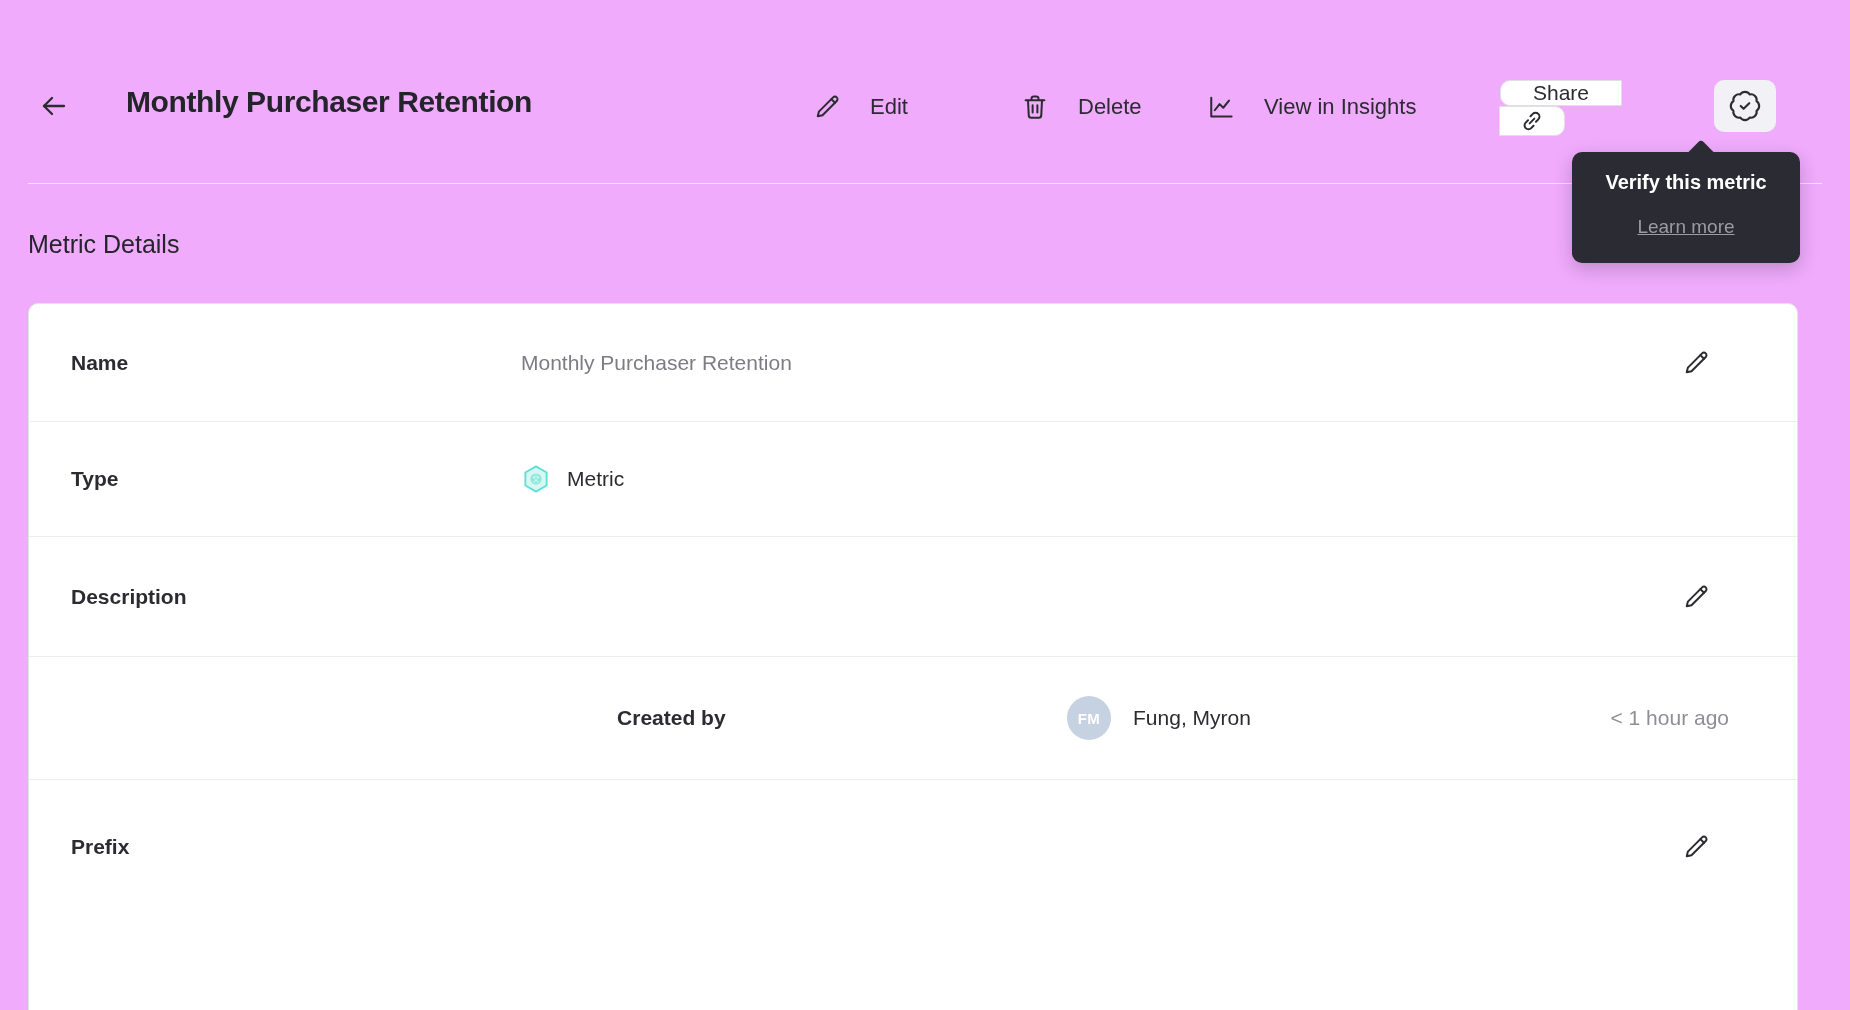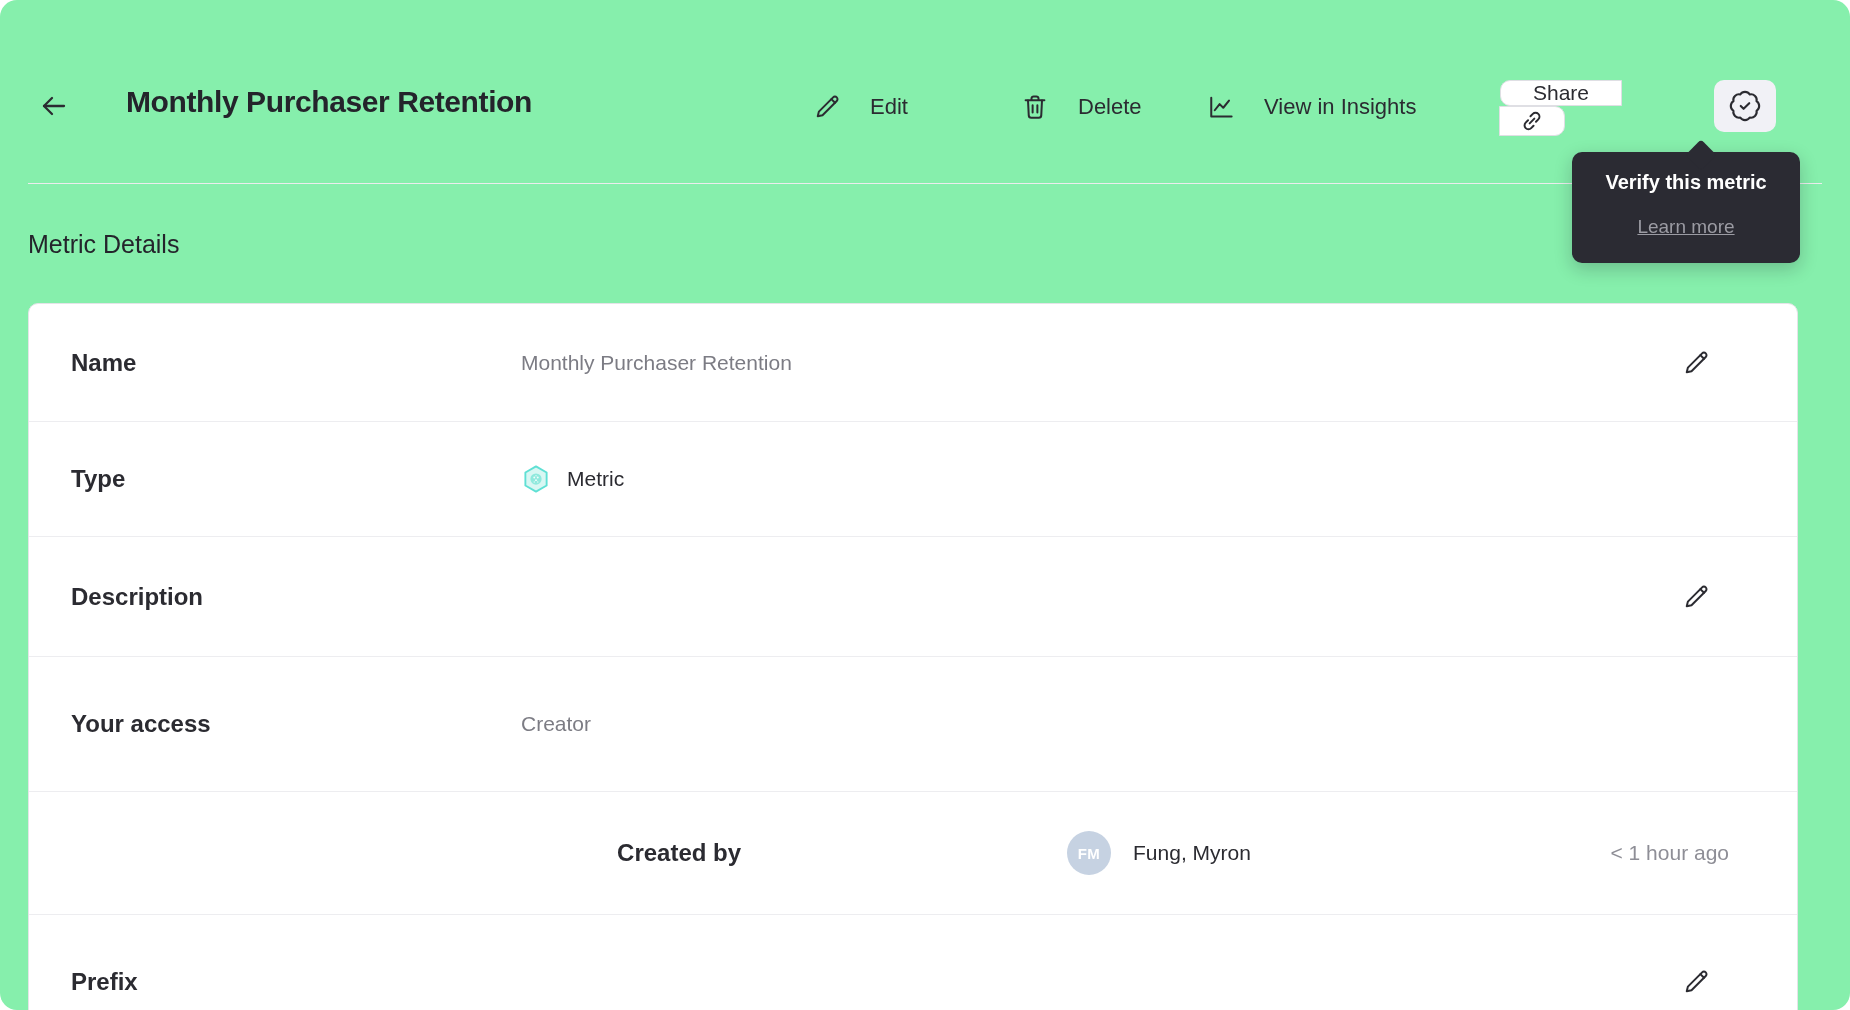--- a/index.html
+++ b/index.html
@@ -1,18 +1,18 @@
 <!DOCTYPE html>
 <html><head>
 <meta charset="utf-8">
 <style>
   * { box-sizing: border-box; margin: 0; padding: 0; }
   html, body { width: 1850px; height: 1010px; overflow: hidden; background: #ffffff; }
   body { font-family: "Liberation Sans", "DejaVu Sans", sans-serif; color: #2b2b31; }
-  .page { position: relative; width: 1850px; height: 1010px; background: #86efac; border-radius: 17px; }
+  .page { position: relative; width: 1850px; height: 1010px; background: #f0abfc; }
 
   
   .back-btn {
     position: absolute; left: 36px; top: 88px; width: 36px; height: 36px;
     background: none; border: none; cursor: pointer; color: #2b2b31;
     display: flex; align-items: center; justify-content: center;
   }
   .page-title {
     position: absolute; left: 126px; top: 85px;
     font-size: 30px; font-weight: 700; letter-spacing: -0.4px; color: #24242b;
@@ -81,21 +81,21 @@
   }
   .row { position: relative; display: flex; align-items: center; padding-left: 42px; }
   .row + .row { border-top: 1px solid #ededf0; }
   .row-name        { height: 117px; }
   .row-type        { height: 115px; }
   .row-description { height: 120px; }
   .row-access      { height: 135px; }
   .row-created     { height: 123px; justify-content: center; }
   .row-prefix      { height: 134px; }
 
-  .row-label { width: 450px; flex: 0 0 450px; font-size: 24px; font-weight: 600; color: #2b2b31; }
+  .row-label { width: 450px; flex: 0 0 450px; font-size: 21px; font-weight: 600; color: #2b2b31; }
   .row-value { display: flex; align-items: center; font-size: 21px; }
   .val-gray { color: #7c7c84; }
   .val-dark { color: #2b2b31; }
 
   .type-icon { margin-right: 16px; display: inline-flex; }
   .avatar {
     width: 44px; height: 44px; border-radius: 50%; background: #c6d2e2;
     color: #fff; font-size: 15px; font-weight: 600; letter-spacing: 0.5px;
     display: flex; align-items: center; justify-content: center; margin-right: 22px;
     flex: 0 0 44px;
@@ -229,24 +229,20 @@
       <button class="row-pencil">
         <span style="display:flex">
           <svg width="30" height="30" viewBox="0 0 24 24" fill="none" stroke="currentColor" stroke-width="1.6" stroke-linecap="round" stroke-linejoin="round">
               <path d="M4.6 19.4l.9-3.7L16.9 4.3a2.05 2.05 0 0 1 2.9 2.9L8.4 18.6l-3.8.8z"></path>
               <path d="M15.5 5.7l2.9 2.9"></path>
             </svg>
         </span>
       </button>
     </div>
 
-    <div class="row row-access">
-      <div class="row-label">Your access</div>
-      <div class="row-value val-gray">Creator</div>
-    </div>
 
     <div class="row row-created">
       <div class="row-label">Created by</div>
       <div class="row-value val-dark">
         <span class="avatar">FM</span>
         <span>Fung, Myron</span>
       </div>
       <span class="timestamp">&lt; 1 hour ago</span>
     </div>
 

